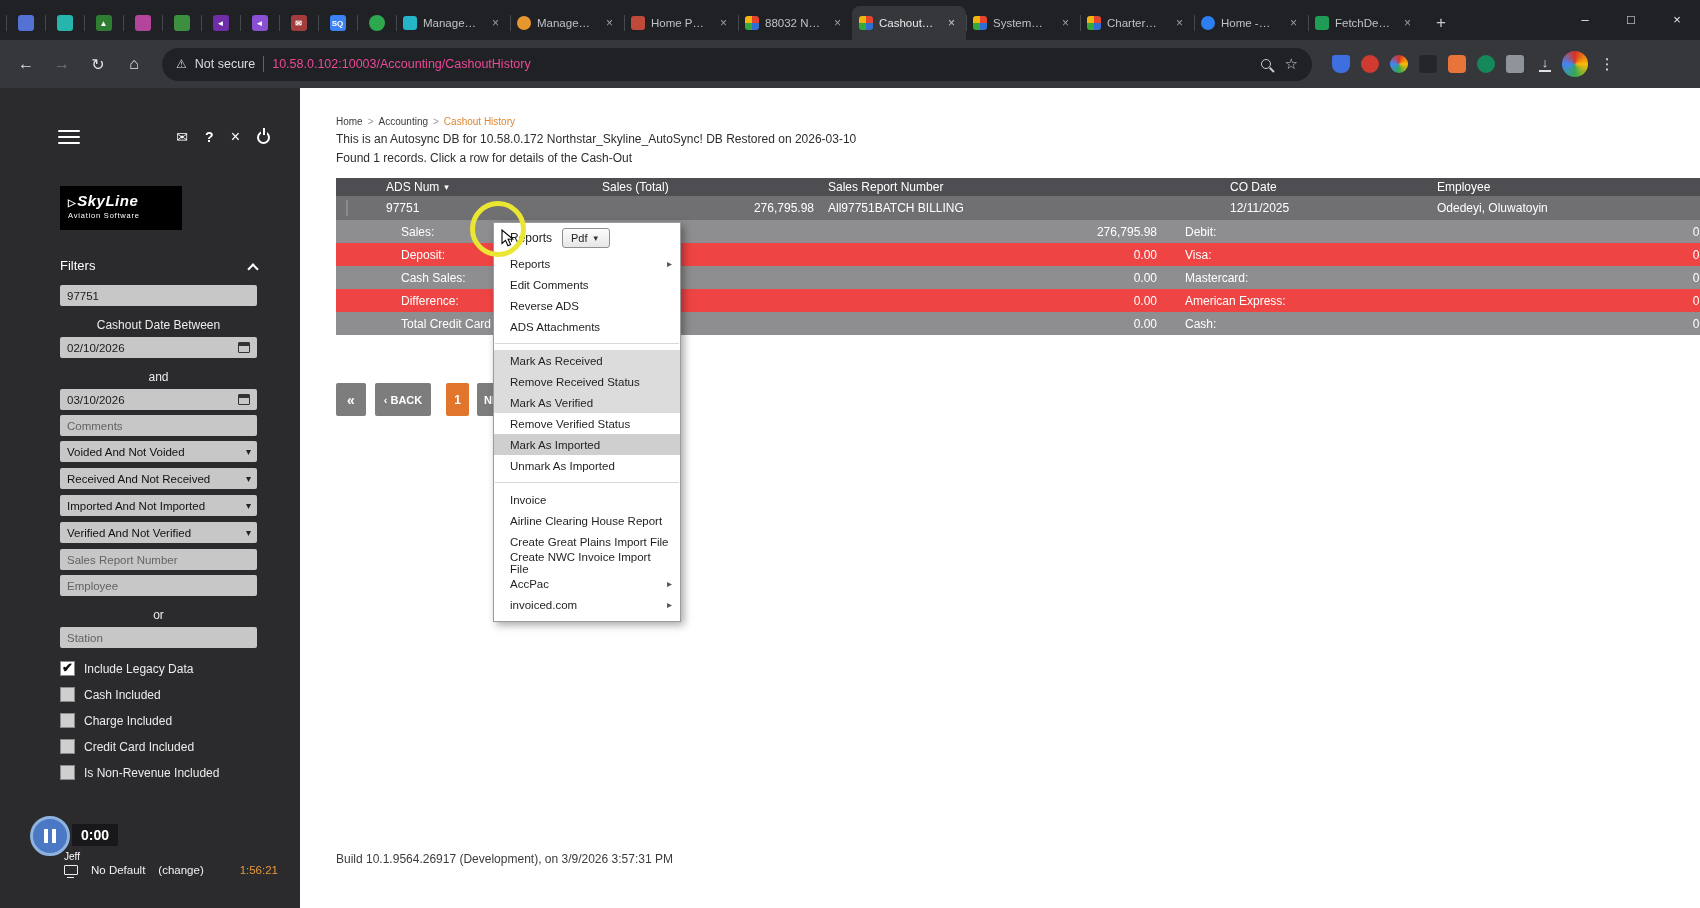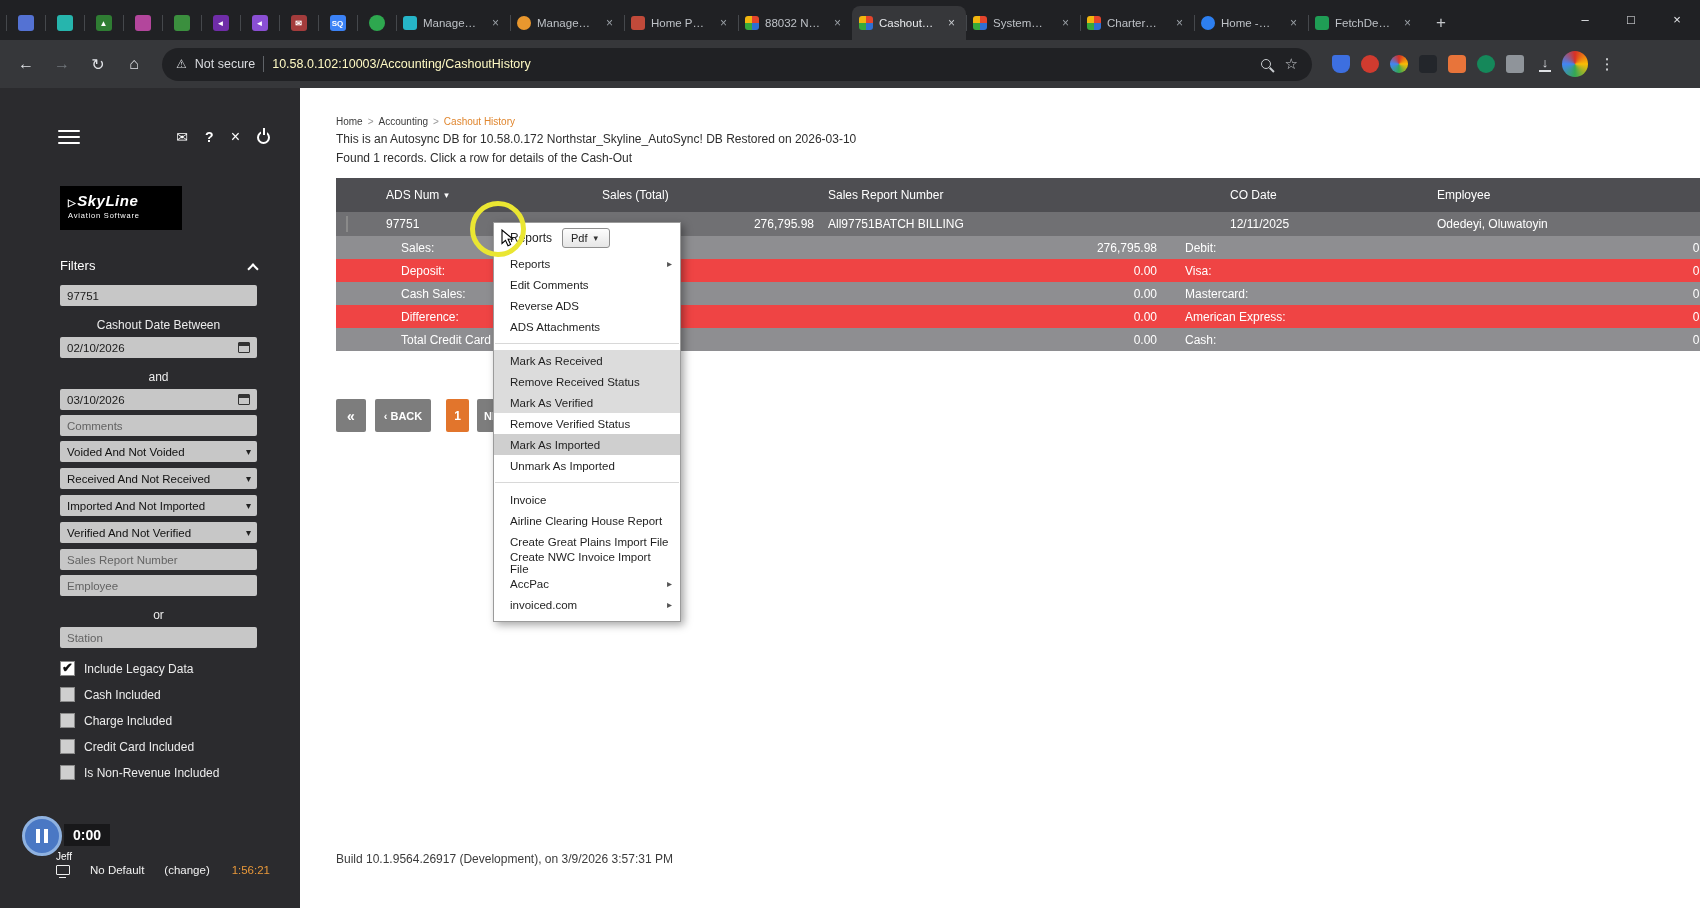--- a/index.html
+++ b/index.html
@@ -28,21 +28,21 @@
   .wincontrols { margin-left:auto; display:flex; height:40px; align-items:center; }
   .winbtn { width:46px; text-align:center; color:#e8eaed; font-size:13px; height:40px; line-height:40px; }
 
   .toolbar { height:48px; background:#36373a; display:flex; align-items:center; padding:0 10px; gap:4px; flex:0 0 auto; }
   .navbtn { width:32px; height:32px; border-radius:50%; color:#dfe1e5; font-size:16px; display:flex; align-items:center; justify-content:center; flex:0 0 auto; }
   .navbtn.disabled { color:#71767b; }
   .omnibox { flex:1; max-width:1150px; height:33px; background:#202124; border-radius:17px; display:flex; align-items:center; padding:0 14px; gap:8px; margin:0 8px; }
   .warn-icon { color:#dadce0; font-size:12px; }
   .notsecure { color:#dadce0; font-size:12.5px; white-space:nowrap; }
   .omni-div { width:1px; height:16px; background:#5f6368; }
-  .url { color:#fef9c3; font-size:12.5px; white-space:nowrap; overflow:hidden; }
+  .url { color:#ec4899; font-size:12.5px; white-space:nowrap; overflow:hidden; }
   .omni-right { margin-left:auto; display:flex; gap:14px; align-items:center; }
   .mag { width:10px; height:10px; border:1.5px solid #c8cbcf; border-radius:50%; position:relative; }
   .mag::after { content:""; position:absolute; width:6px; height:1.5px; background:#c8cbcf; right:-5px; bottom:-2px; transform:rotate(45deg); }
   .star { color:#c8cbcf; font-size:15px; }
   .ext-icons { display:flex; gap:11px; align-items:center; margin:0 8px; }
   .ext { width:18px; height:18px; border-radius:4px; font-size:10px; color:#fff; display:flex; align-items:center; justify-content:center; font-weight:bold; }
   .e1{background:#3d6fe0;border-radius:3px 3px 8px 8px;} .e2{background:#d03b2f;border-radius:50%;}
   .e3{background:conic-gradient(#d93025,#fbbc04,#34a853,#4285f4,#d93025);border-radius:50%;}
   .e4{background:#23262b;} .e5{background:#e8743a;} .e6{background:#15885a;border-radius:50%;} .e7{background:#8f949a;border-radius:3px;}
   .dl-icon { position:relative; width:18px; height:18px; color:#dfe1e5; font-size:13px; text-align:center; line-height:15px; }
@@ -75,38 +75,38 @@
   .f-field .ph { color:#636363; }
   .cal-icon { margin-left:auto; width:12px; height:11px; border:1px solid #333; border-radius:1px; background:linear-gradient(#333 0 3px,#c7c7c7 3px); }
   .f-select { width:100%; height:21px; background:#c7c7c7; border-radius:2px; font-size:11.5px; color:#111; padding:0 6px 0 7px; margin-bottom:6px; display:flex; align-items:center; }
   .f-select .dd { margin-left:auto; color:#222; font-size:10px; }
   .f-center { text-align:center; font-size:12px; color:#ececec; margin:12px 0 5px; }
   .cb-block { margin-top:13px; }
   .cb-row { display:flex; align-items:center; gap:9px; margin-bottom:11px; font-size:12px; color:#ececec; }
   .cb-box { width:15px; height:15px; background:#cfcfcf; border:1px solid #8a8a8a; flex:0 0 auto; position:relative; }
   .cb-box.checked { background:#fff; }
   .cb-box.checked::after { content:"✔"; position:absolute; left:1px; top:-2px; color:#111; font-size:13px; font-weight:bold; }
-  .sb-bottom { position:absolute; left:0; bottom:0; width:100%; height:120px; }
+  .sb-bottom { position:absolute; left:8px; bottom:0; width:100%; height:120px; }
   .pause-btn { position:absolute; left:22px; bottom:52px; width:40px; height:40px; border-radius:50%; background:#4a78c4; border:3px solid #8fb2e0; display:flex; align-items:center; justify-content:center; gap:4px; }
   .pause-btn i { width:4px; height:14px; background:#fff; display:block; }
   .timer-badge { position:absolute; left:64px; bottom:62px; background:#18181a; color:#fff; font-weight:bold; font-size:14px; padding:3px 9px; }
   .user-name { position:absolute; left:56px; bottom:46px; font-size:10px; color:#fff; z-index:2; }
-  .printer-row { position:absolute; left:56px; bottom:32px; display:flex; align-items:center; gap:20px; font-size:11.5px; color:#f2f2f2; }
+  .printer-row { position:absolute; left:56px; bottom:32px; display:flex; align-items:center; gap:13px; font-size:11.5px; color:#f2f2f2; }
   .monitor-icon { width:14px; height:10px; border:1.5px solid #eee; border-radius:1px; position:relative; }
   .monitor-icon::after { content:""; position:absolute; left:2px; bottom:-4px; width:7px; height:1.5px; background:#eee; }
   .session-time { position:absolute; right:30px; bottom:32px; color:#e8983a; font-size:11.5px; }
 
   
   .breadcrumb { font-size:10px; color:#3c3c3c; }
   .breadcrumb .sep { color:#999; margin:0 5px; }
   .breadcrumb .current { color:#e0862e; }
   .info-line { font-size:12px; color:#2e2e2e; margin-top:5px; }
   .grid { margin-top:13px; }
   .t-head,.t-row { display:grid; grid-template-columns:50px 216px 226px 402px 207px 1fr; align-items:center; color:#fff; font-size:12px; }
-  .t-head { background:#4e4e52; height:34px; }
+  .t-head { background:#4e4e52; height:18px; }
   .t-row { background:#707073; height:24px; }
   .hd-cell { display:flex; align-items:center; gap:5px; }
   .sort { font-size:9px; }
   .hdr-check { width:13px; height:13px; margin-left:10px; background:#9da0a3; }
   .row-check { width:13px; height:13px; margin-left:10px; background:#c9c9c9; border:1px solid #8a8a8a; }
   .num-cell { text-align:right; padding-right:14px; }
   .d-row { display:flex; align-items:center; height:23px; color:#fff; font-size:12px; overflow:hidden; }
   .d-row.light { background:#8e8e91; }
   .d-row.dark { background:#ef4444; }
   .d-label { margin-left:65px; width:336px; flex:0 0 auto; }

